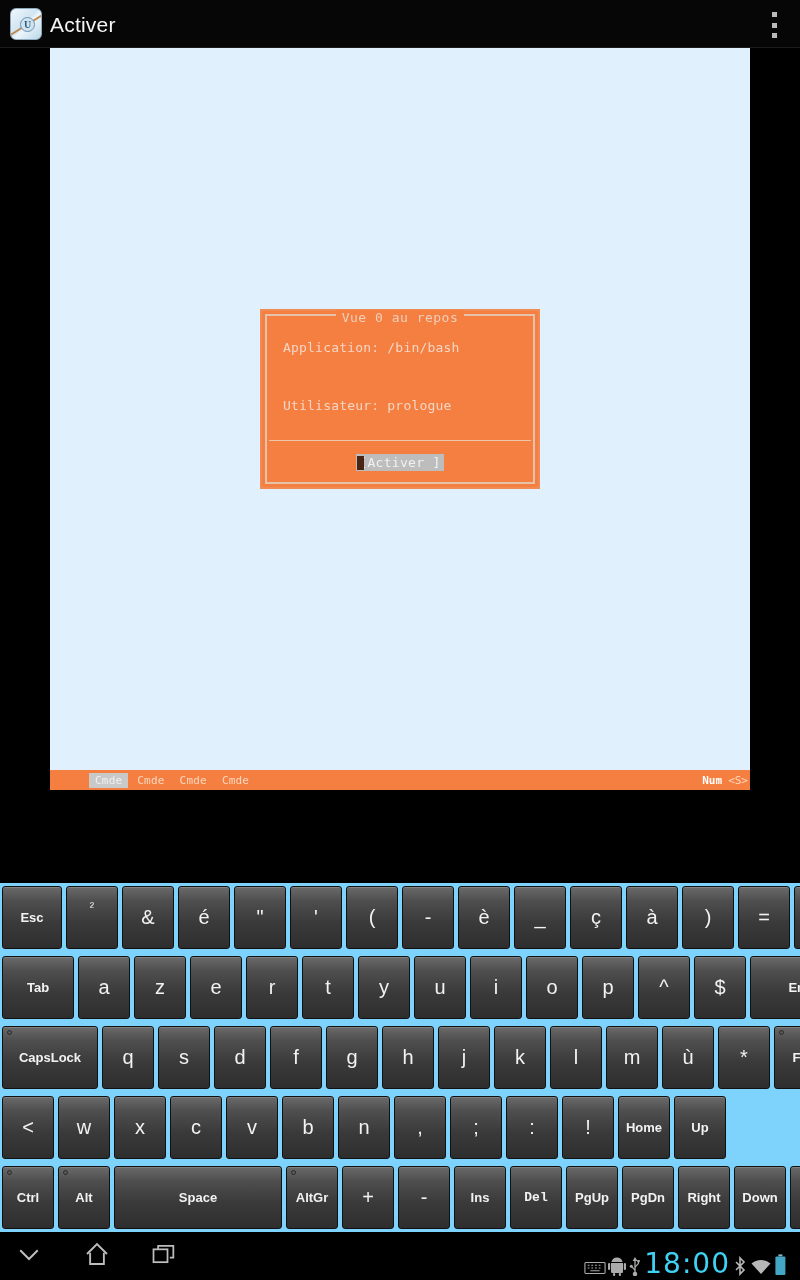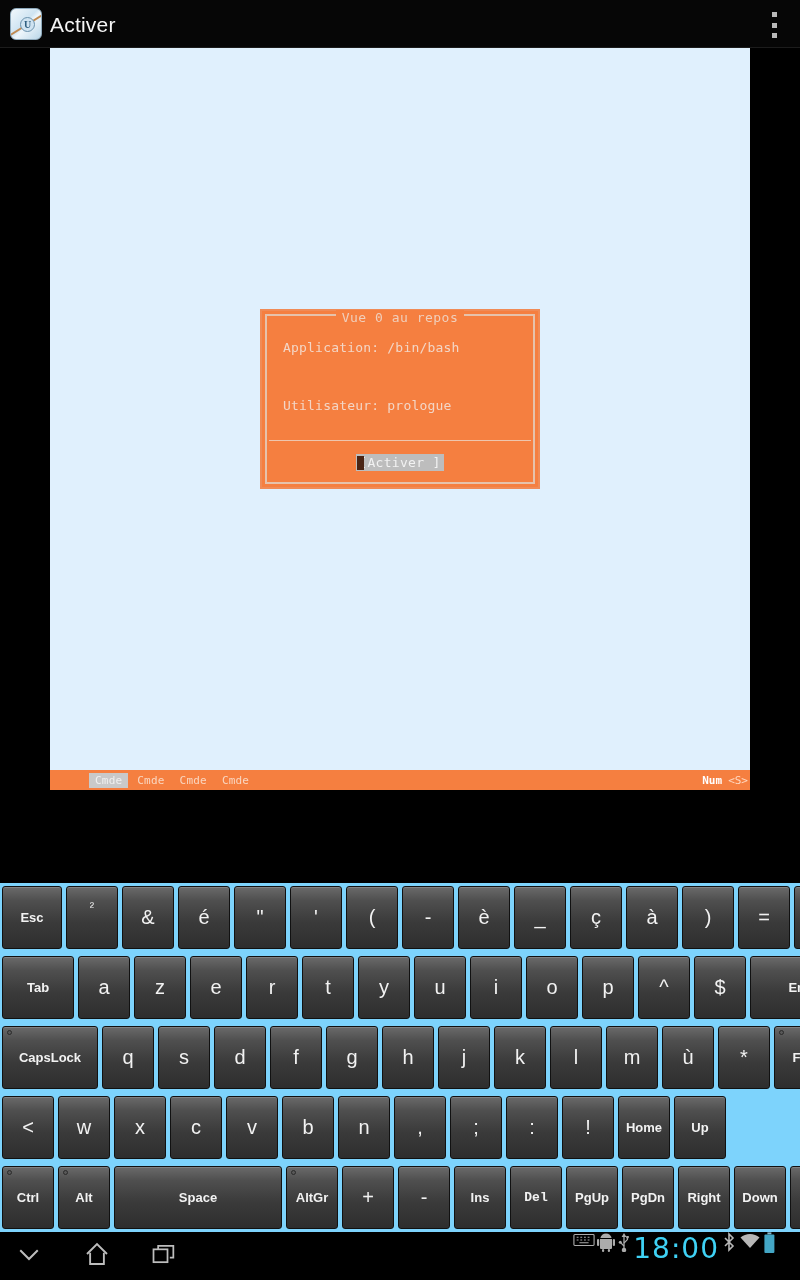--- a/index.html
+++ b/index.html
@@ -127,21 +127,21 @@
     border-radius: 50%; background: #585858; border: 1px solid #2a2a2a;
   }
   .key.sup { font-size: 13px; align-items: flex-start; padding-top: 12px; }
 
   
   .navbar {
     position: absolute; left: 0; bottom: 0; width: 800px; height: 48px;
     background: #000;
   }
   .nav-left { position: absolute; left: 14px; top: 0; height: 48px; display: flex; align-items: center; gap: 38px; }
-  .nav-right { position: absolute; right: 24px; top: 0; height: 48px; display: flex; align-items: flex-start; gap: 2px; }
+  .nav-right { position: absolute; right: 13px; top: 0; height: 48px; display: flex; align-items: flex-end; gap: 2px; }
   .clock { color: #3fd2f5; font-size: 28px; font-family: "DejaVu Sans", sans-serif; letter-spacing: 1px; }
   .sysicon { opacity: .85; }
 </style>
 </head>
 <body>
 
 <div id="root">
 
   <div class="actionbar">
     <div class="ab-icon">

